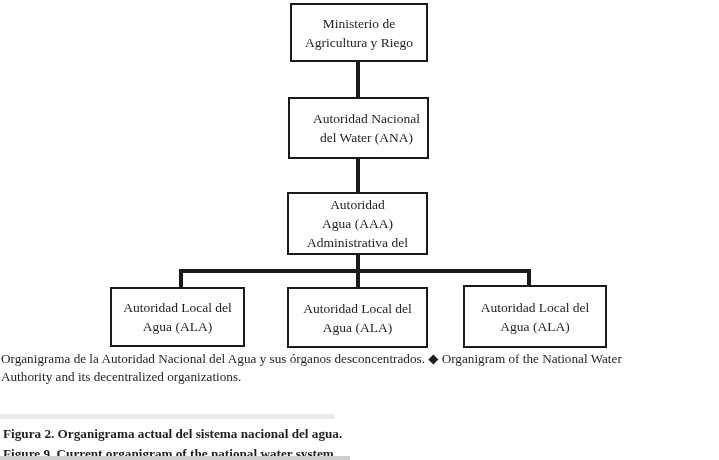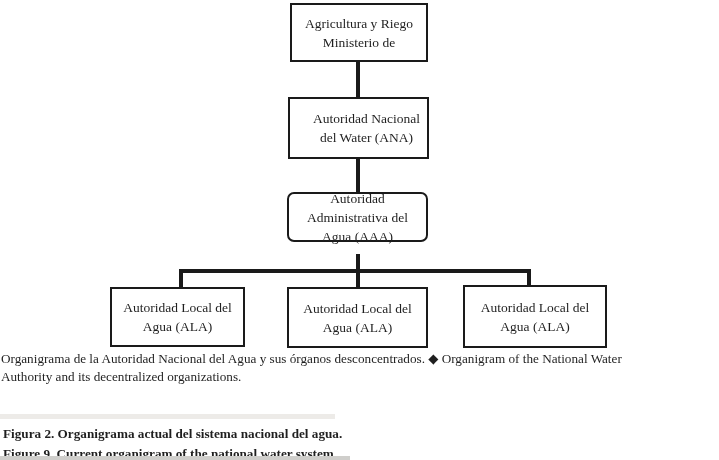--- a/index.html
+++ b/index.html
@@ -23,21 +23,21 @@
     justify-content: center;
     text-align: center;
     font-size: 13.5px;
     line-height: 19px;
   }
   .node span { display: block; white-space: nowrap; }
   .conn { position: absolute; background: #1a1a1a; }
 
   .node-ministerio { left: 290px; top: 3px;   width: 138px; height: 59px; }
   .node-ana        { left: 288px; top: 97px;  width: 141px; height: 62px; padding-left: 16px; }
-  .node-aaa        { left: 287px; top: 192px; width: 141px; height: 50px; border-radius: 7px; }
+  .node-aaa        { left: 287px; top: 192px; width: 141px; height: 63px; }
   .node-ala-1      { left: 110px; top: 287px; width: 135px; height: 60px; }
   .node-ala-2      { left: 287px; top: 287px; width: 141px; height: 61px; }
   .node-ala-3      { left: 463px; top: 285px; width: 144px; height: 63px; }
 
   .conn-v1 { left: 356px; top: 61px;  width: 4px; height: 38px; }
   .conn-v2 { left: 356px; top: 158px; width: 4px; height: 36px; }
   .conn-v3 { left: 356px; top: 254px; width: 4px; height: 34px; }
   .conn-h1 { left: 179px; top: 269px; width: 352px; height: 4px; }
   .conn-d1 { left: 179px; top: 269px; width: 4px; height: 19px; }
   .conn-d3 { left: 527px; top: 269px; width: 4px; height: 17px; }
@@ -74,33 +74,33 @@
     width: 350px; height: 4px;
     background: #cfcecb;
   }
 </style>
 </head>
 <body>
 
 <div class="canvas">
 
   <div class="node node-ministerio">
+    <span>Ministerio de</span>
     <span>Agricultura y Riego</span>
-    <span>Ministerio de</span>
   </div>
 
   <div class="node node-ana">
     <span>Autoridad Nacional</span>
     <span>del Water (ANA)</span>
   </div>
 
   <div class="node node-aaa">
     <span>Autoridad</span>
+    <span>Agua (AAA)</span>
     <span>Administrativa del</span>
-    <span>Agua (AAA)</span>
   </div>
 
   <div class="node node-ala-1">
     <span>Autoridad Local del</span>
     <span>Agua (ALA)</span>
   </div>
 
   <div class="node node-ala-2">
     <span>Autoridad Local del</span>
     <span>Agua (ALA)</span>

